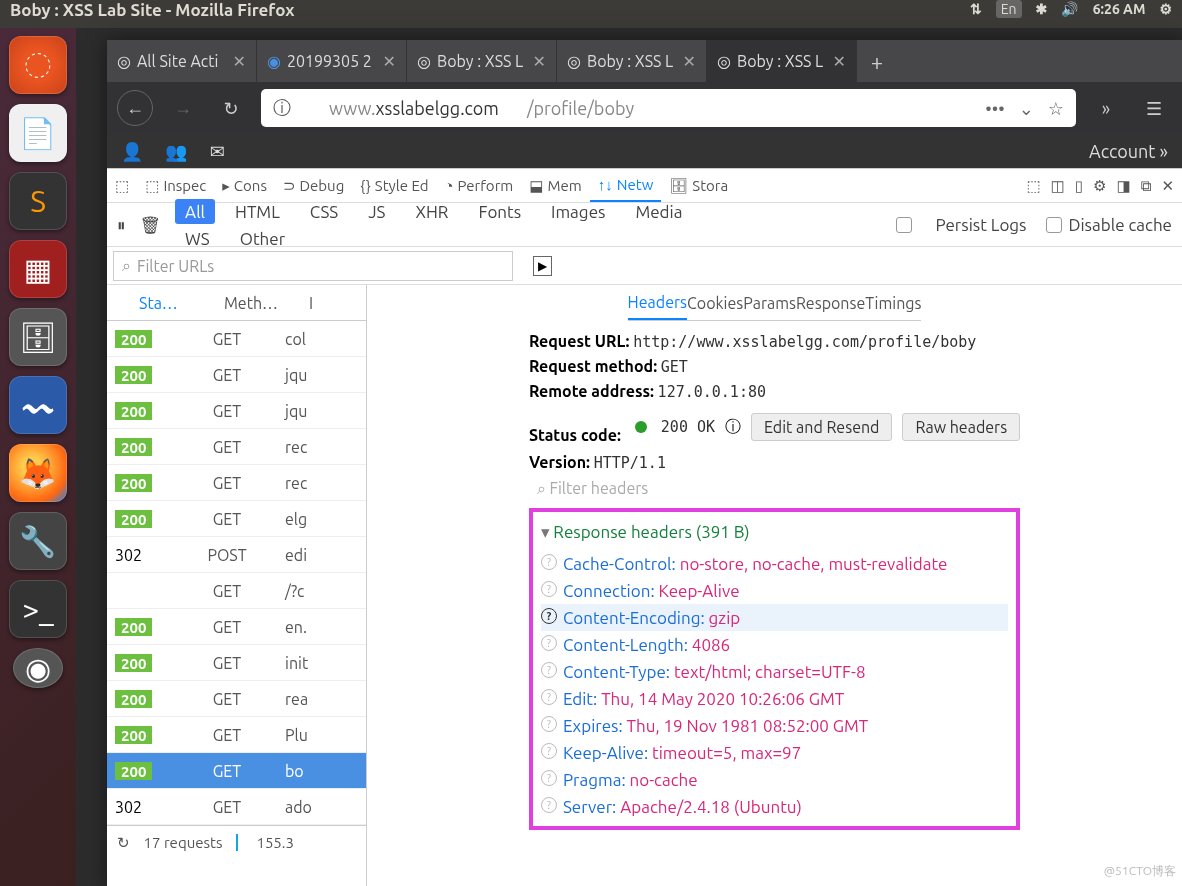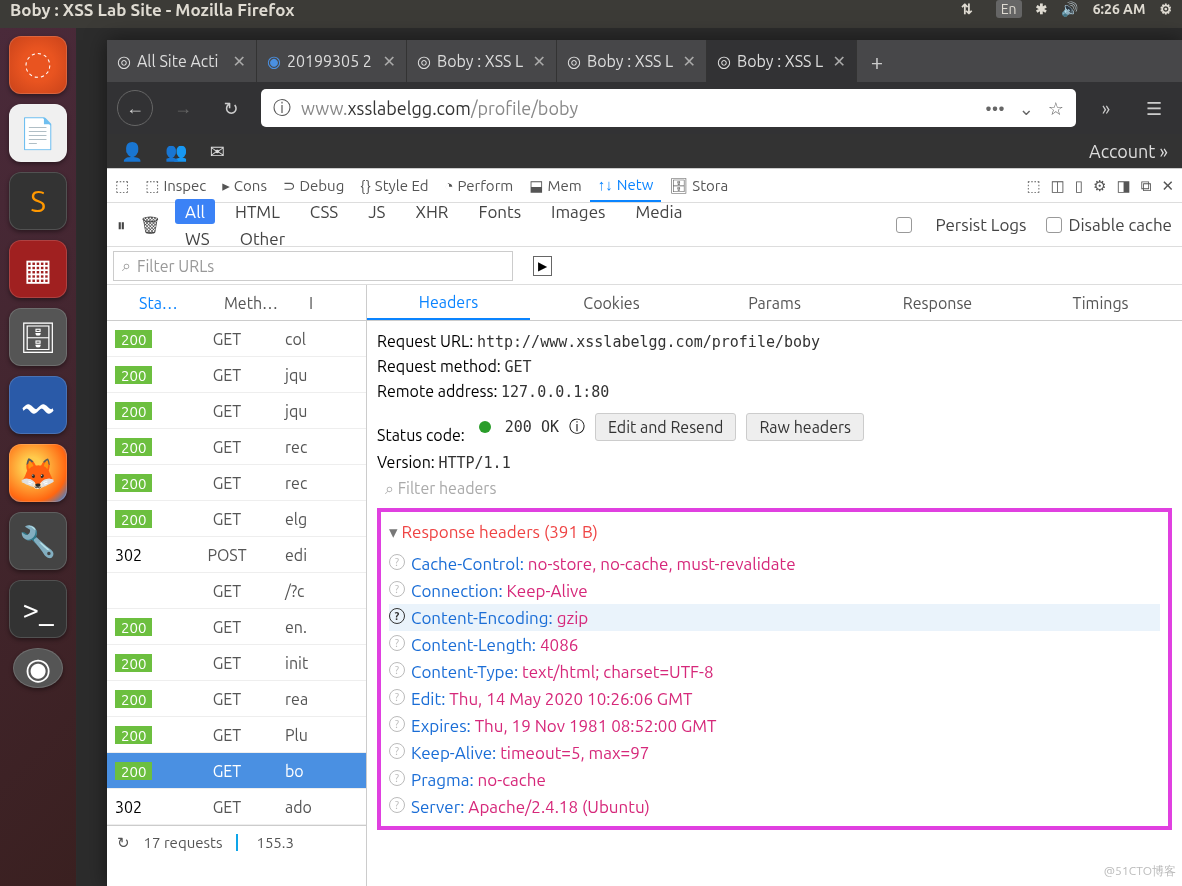--- a/index.html
+++ b/index.html
@@ -1,21 +1,21 @@
 <!DOCTYPE html>
 <html><head>
 <meta charset="utf-8">
 <style>
 * { margin: 0; padding: 0; box-sizing: border-box; font-family: Ubuntu, "Segoe UI", sans-serif; }
 body { width: 1182px; height: 886px; background: #2c2c2c; overflow: hidden; position: relative; }
 .topbar { height: 28px; background: #3c3b37; display: flex; align-items: flex-start; color: #dfdbd2; font-size: 17px; font-weight: bold; padding: 0 10px; }
 .topbar-title { flex: 1; }
 .topbar-icons { display: flex; gap: 14px; align-items: center; }
 .topbar-icons span { font-size: 14px; color: #dfdbd2; }
-.lang-badge { background: #666; color: #fff; padding: 1px 5px; border-radius: 3px; font-size: 12px; font-weight: normal; margin-left: 9px; }
+.lang-badge { background: #666; color: #fff; padding: 1px 5px; border-radius: 3px; font-size: 12px; font-weight: normal; }
 .launcher { position: absolute; left: 0; top: 28px; width: 76px; height: 858px; background: linear-gradient(135deg, #4a2a3a, #3a2020); display: flex; flex-direction: column; align-items: center; padding-top: 8px; gap: 10px; }
 .launcher-item { width: 58px; height: 58px; border-radius: 12px; background: #555; box-shadow: inset 0 0 0 1px rgba(255,255,255,0.15), 0 2px 4px rgba(0,0,0,0.4); display: flex; align-items: center; justify-content: center; font-size: 30px; color: #fff; }
 .launcher-item.ubuntu { background: radial-gradient(circle, #e95420 40%, #c7421a 100%); }
 .launcher-item.text { background: #f0f0f0; color: #555; }
 .launcher-item.sublime { background: #333; color: #ff9800; }
 .launcher-item.term { background: #a02020; }
 .launcher-item.files { background: #555; }
 .launcher-item.wireshark { background: #2a5aa8; }
 .launcher-item.firefox { background: radial-gradient(circle at 40% 40%, #ffcb4c 20%, #ff6611 70%, #0a84ff 100%); }
 .launcher-item.settings { background: #444; }
@@ -24,21 +24,21 @@
 .firefox-window { position: absolute; left: 107px; top: 40px; width: 1075px; height: 846px; background: #fff; box-shadow: 0 0 20px rgba(0,0,0,0.5); display: flex; flex-direction: column; }
 .tabbar { height: 42px; background: #474749; display: flex; align-items: stretch; }
 .tab { display: flex; align-items: center; padding: 0 10px; border-right: 1px solid #333; color: #ddd; font-size: 16px; gap: 6px; min-width: 150px; }
 .tab.active { background: #323234; }
 .tab-close { color: #aaa; margin-left: auto; cursor: pointer; }
 .newtab-btn { width: 40px; display: flex; align-items: center; justify-content: center; color: #ccc; font-size: 22px; }
 .navbar { height: 52px; background: #323234; display: flex; align-items: center; padding: 0 10px; gap: 12px; }
 .nav-btn { width: 36px; height: 36px; border-radius: 5px; display: flex; align-items: center; justify-content: center; color: #ccc; font-size: 18px; }
 .nav-btn.circle { border: 1px solid #666; border-radius: 50%; }
 .urlbar { flex: 1; height: 38px; background: #fff; border-radius: 5px; display: flex; align-items: center; padding: 0 12px; color: #555; font-size: 18px; gap: 10px; }
-.urlbar .dim { color: #888; }
+.urlbar .dim { color: #888; margin-left: 28px; }
 .urlbar .host { color: #333; }
 .urlbar-end { margin-left: auto; display: flex; gap: 14px; color: #666; font-size: 18px; }
 .elgg-bar { height: 34px; background: #333; display: flex; align-items: center; padding: 0 14px; gap: 22px; color: #ddd; font-size: 18px; }
 .elgg-bar .spacer { margin-left: auto; }
 .devtools { flex: 1; display: flex; flex-direction: column; background: #fff; border-top: 1px solid #ccc; overflow: hidden; }
 .dt-tabs { height: 34px; display: flex; align-items: center; border-bottom: 1px solid #ddd; font-size: 15px; color: #555; }
 .dt-tab { padding: 0 8px; display: flex; align-items: center; gap: 4px; height: 100%; }
 .dt-tab.active { border-bottom: 2px solid #0a84ff; color: #0a84ff; }
 .dt-tab-icons { margin-left: auto; display: flex; gap: 10px; padding-right: 8px; }
 .dt-filter-row { height: 44px; display: flex; align-items: center; border-bottom: 1px solid #ddd; padding: 0 10px; gap: 14px; font-size: 17px; color: #444; }
@@ -52,35 +52,35 @@
 .req-header { display: flex; height: 36px; align-items: center; background: #fff; border-bottom: 1px solid #ccc; color: #555; padding-left: 24px; }
 .req-header > div { padding: 0 8px; overflow: hidden; text-overflow: ellipsis; white-space: nowrap; }
 .req-header .sort { color: #0a84ff; }
 .req-row { display: flex; height: 36px; align-items: center; border-bottom: 1px solid #eee; }
 .req-row.selected { background: #4a90e2; color: #fff; }
 .req-row > div { padding: 0 8px; overflow: hidden; white-space: nowrap; }
 .col-status { width: 70px; }
 .col-method { width: 100px; text-align: center; color: #555; }
 .col-file { flex: 1; color: #555; }
 .req-row.selected .col-method, .req-row.selected .col-file { color: #fff; }
-.status-badge { background: #6cbf3f; color: #fff; padding: 2px 6px; font-weight: normal; font-size: 15px; }
+.status-badge { background: #6cbf3f; color: #fff; padding: 2px 6px; font-weight: bold; font-size: 15px; }
 .req-footer { height: 34px; border-top: 1px solid #ccc; display: flex; align-items: center; padding: 0 10px; font-size: 15px; color: #555; gap: 14px; }
-.details { flex: 1; display: flex; flex-direction: column; overflow: hidden; }
+.details { flex: 1; display: flex; flex-direction: column; overflow: hidden; align-items: center; }
 .details-tabs { height: 36px; display: flex; border-bottom: 1px solid #ccc; font-size: 16px; color: #555; }
 .details-tabs > div { flex: 1; display: flex; align-items: center; justify-content: center; }
 .details-tabs .active { color: #0a84ff; border-bottom: 2px solid #0a84ff; }
 .details-body { flex: 1; overflow: auto; padding: 8px 10px; font-size: 16px; }
 .hdr-row { padding: 3px 0; }
-.hdr-row b { font-weight: normal; margin-top: 16px; }
+.hdr-row b { font-weight: bold; margin-top: 16px; }
 .mono { font-family: "DejaVu Sans Mono", monospace; font-size: 15px; color: #333; }
 .status-dot { display: inline-block; width: 12px; height: 12px; background: #2a9d2a; border-radius: 50%; margin: 0 4px; }
 .btn-gray { background: #eee; border: 1px solid #ccc; padding: 4px 12px; border-radius: 3px; font-size: 16px; color: #333;}
 .filter-hdr-input { color: #aaa; padding: 4px 8px; font-size: 16px; }
 .resp-section { border: 4px solid #e040e0; margin: 6px 0; padding: 6px 8px; }
-.resp-title { font-size: 17px; color: #ef4444; padding: 4px 0 8px 0; }
+.resp-title { font-size: 17px; color: #15803d; padding: 4px 0 8px 0; }
 .resp-title::before { content: "▾ "; color: #777; }
 .resp-row { padding: 4px 4px 4px 22px; font-size: 17px; position: relative; }
 .resp-row .q { position: absolute; left: 0; top: 4px; width: 16px; height: 16px; border: 1px solid #bbb; border-radius: 50%; font-size: 11px; color: #bbb; text-align: center; line-height: 14px; }
 .resp-row.highlight { background: #eaf3fb; }
 .resp-row.highlight .q { border-color: #333; color: #333; font-weight: bold; }
 .hk { color: #1a6dd6; }
 .hv { color: #d6287a; }
 .watermark { position: absolute; right: 6px; bottom: 6px; color: #bbb; font-size: 12px; }
 </style>
 </head>

